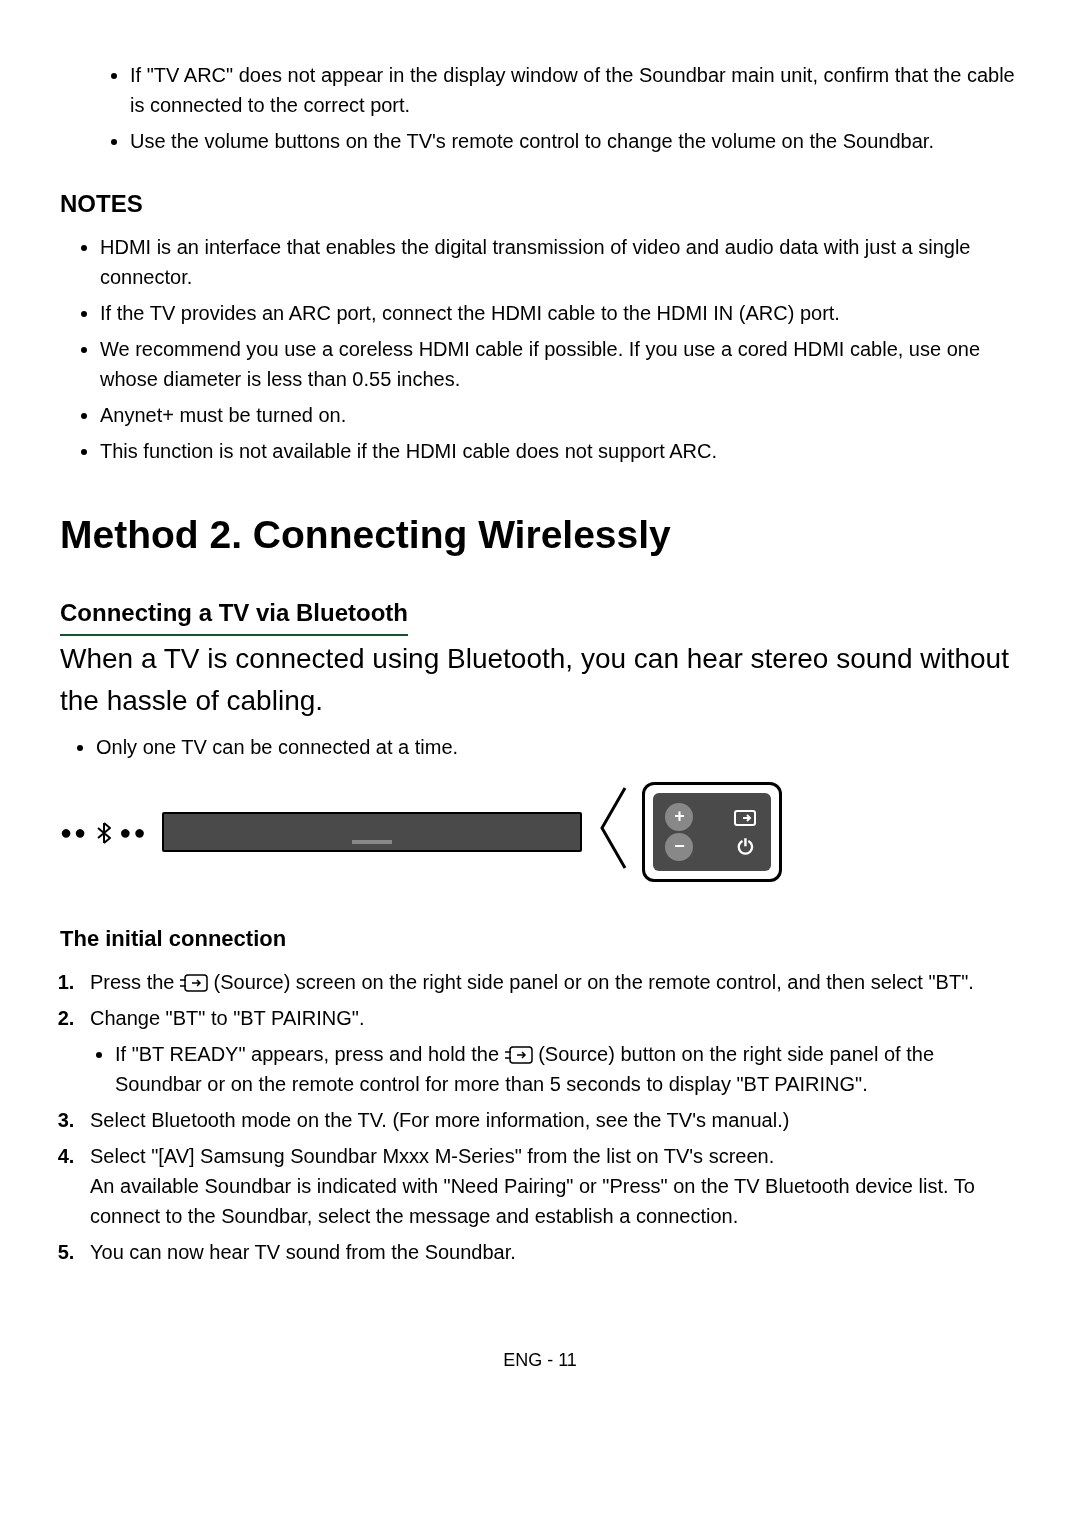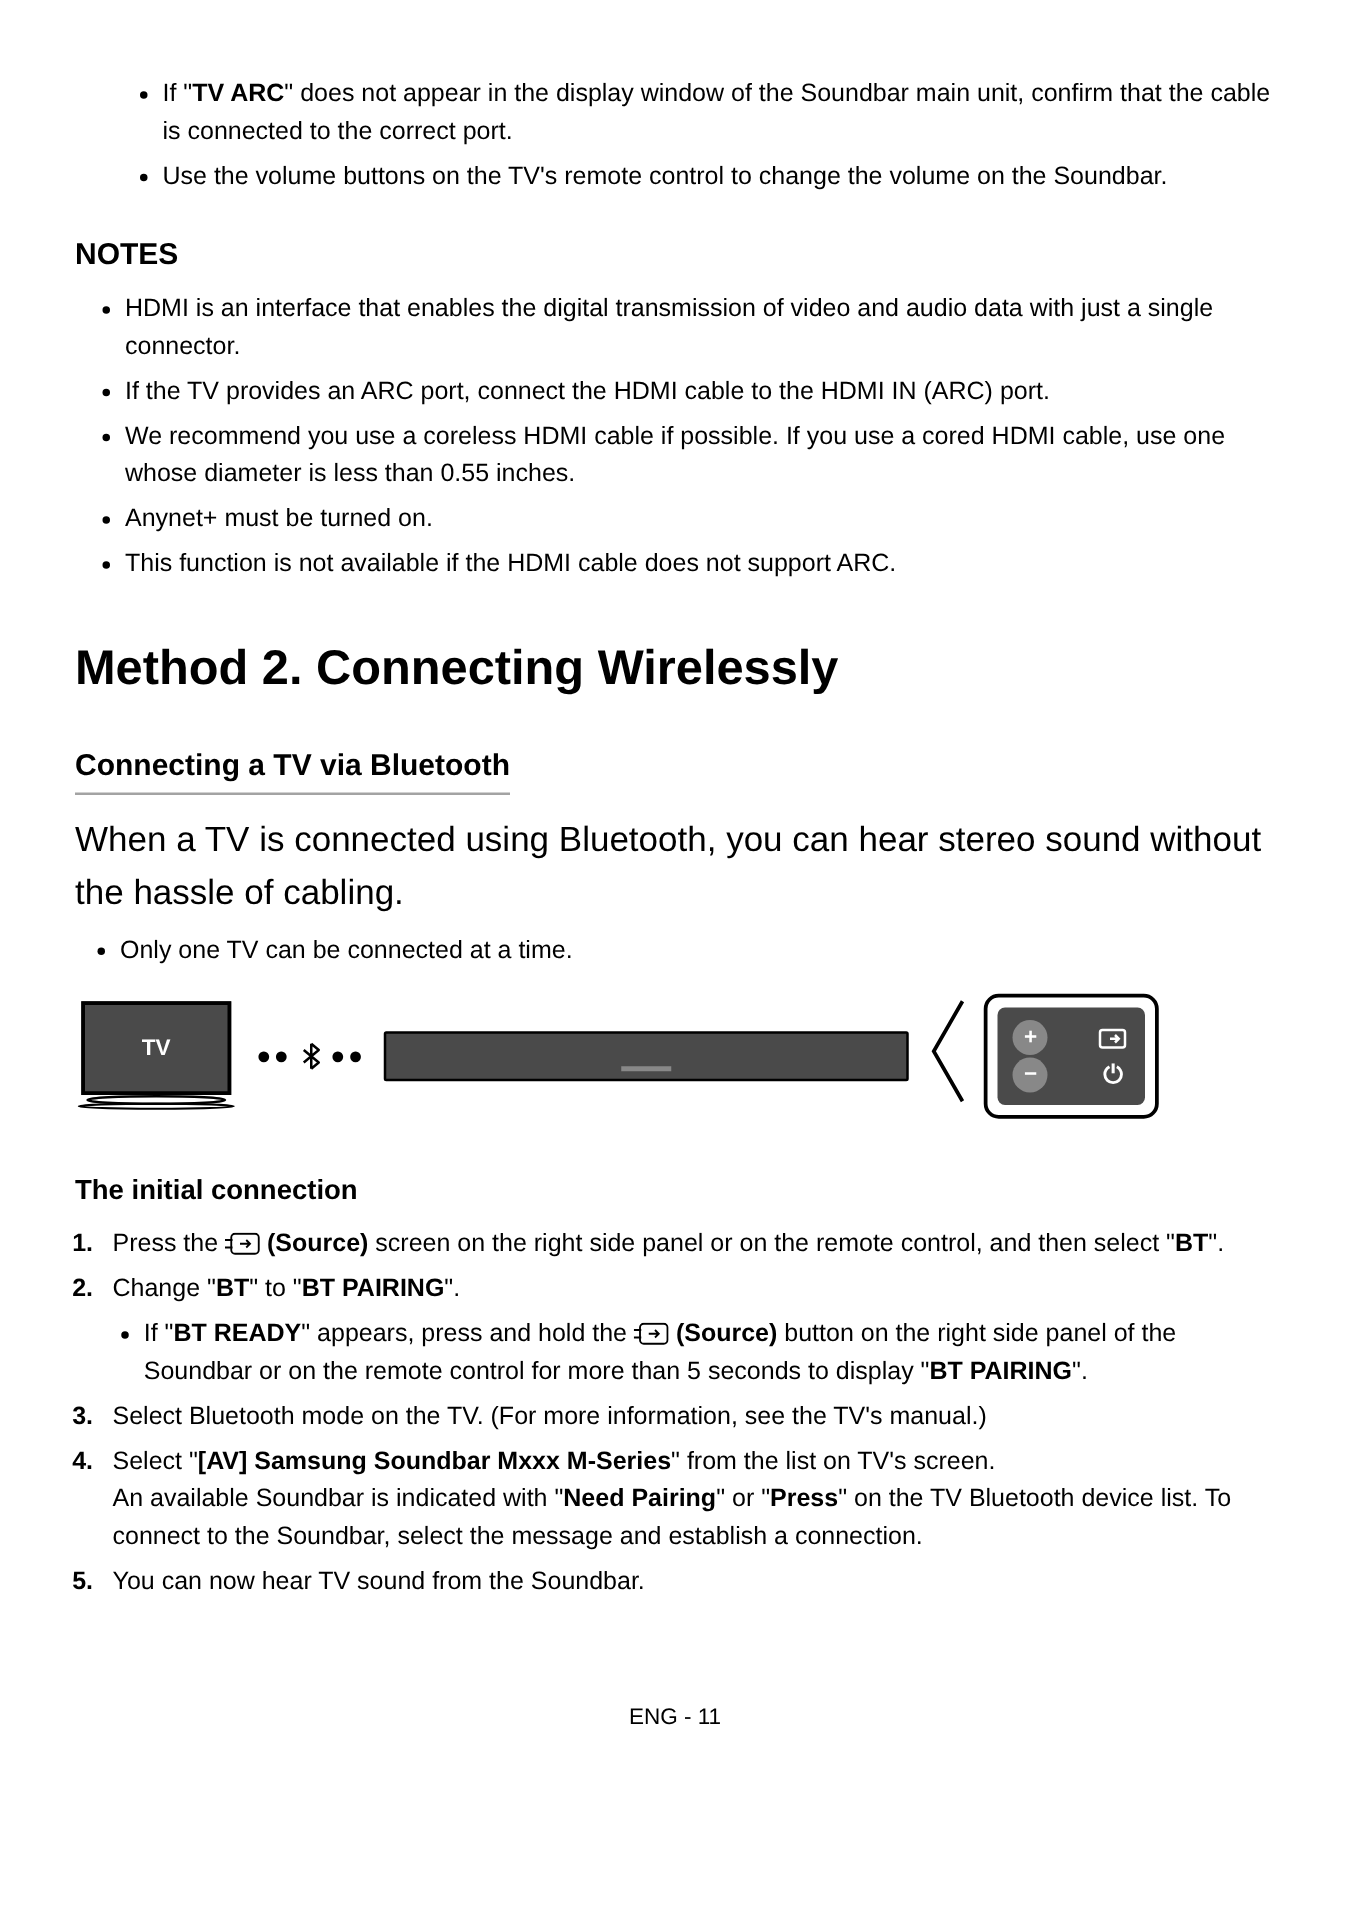--- a/index.html
+++ b/index.html
@@ -37,24 +37,24 @@
       font-size: 20px;
     }
     h2 {
       font-size: 39px;
       font-weight: bold;
       margin-bottom: 30px;
     }
     h3 {
       font-size: 24px;
       font-weight: bold;
-      border-bottom: 2px solid #a3a3a3;
+      border-bottom: 2px solid #14532d;
       display: inline-block;
       padding-bottom: 3px;
-      margin-bottom: 15px;
+      margin-bottom: 2px;
     }
     .intro-text {
       font-size: 28px;
       margin-bottom: 10px;
     }
     .sub-bullets {
       margin-left: 36px;
       margin-bottom: 20px;
     }
     .sub-bullets li {
@@ -163,21 +163,21 @@
     }
     .inner-bullets {
       list-style-type: disc;
       margin-left: 25px;
       margin-top: 6px;
     }
     .inner-bullets li {
       font-size: 20px;
       margin-bottom: 4px;
     }
-    .bold { font-weight: bold; }
+    .bold { font-weight: normal; }
     .footer {
       text-align: center;
       font-size: 18px;
       margin-top: 80px;
     }
     ul {
       list-style-type: disc;
     }
     ol {
       list-style-type: decimal;
@@ -210,29 +210,20 @@
 
 <h2>Method 2. Connecting Wirelessly</h2>
 
 <h3>Connecting a TV via Bluetooth</h3>
 <div class="intro-text">When a TV is connected using Bluetooth, you can hear stereo sound without the hassle of cabling.</div>
 <ul class="sub-bullets">
   <li>Only one TV can be connected at a time.</li>
 </ul>
 
 <div class="diagram">
-  <div class="tv-container">
-    <div class="tv-box">
-      <span>TV</span>
-    </div>
-    <svg width="130" height="12">
-        <ellipse cx="65" cy="4" rx="55" ry="3" fill="none" stroke="#000" stroke-width="2"></ellipse>
-        <ellipse cx="65" cy="9" rx="62" ry="2" fill="none" stroke="#000" stroke-width="1.5"></ellipse>
-      </svg>
-  </div>
   <div class="bt-icon">
     <span>●●</span>
     <svg class="inline-svg" width="16" height="22" viewBox="0 0 16 22">
       <path d="M8 1 L8 21 M8 1 L14 6 L2 16 M8 21 L14 16 L2 6" stroke="#000" stroke-width="2" fill="none" stroke-linejoin="round"></path>
     </svg>
     <span>●●</span>
   </div>
   <div class="soundbar"></div>
   <div class="angle-bracket">
     <svg width="30" height="90">

